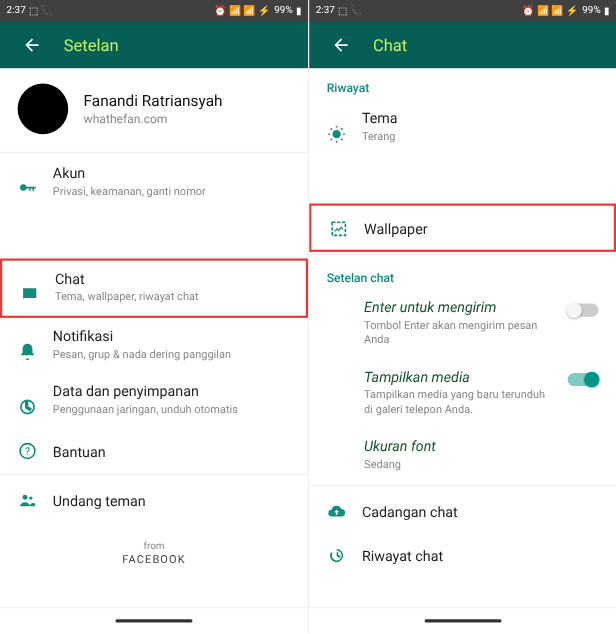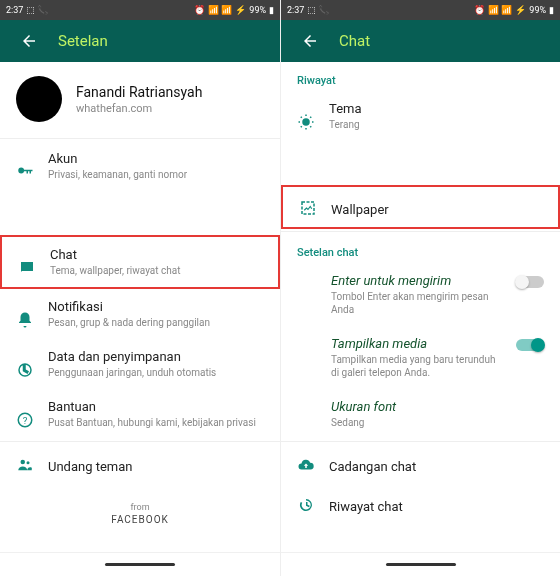--- a/index.html
+++ b/index.html
@@ -108,21 +108,20 @@
       </div>
     </div>
 
     <div class="list-item">
       <svg class="list-icon" viewBox="0 0 24 24">
           <circle cx="12" cy="12" r="9" fill="none" stroke="#128c7e" stroke-width="2"></circle>
           <text x="12" y="17" text-anchor="middle" font-size="13" fill="#128c7e">?</text>
         </svg>
       <div class="list-text">
         <div class="title">Bantuan</div>
-        <div class="subtitle">Pusat Bantuan, hubungi kami, kebijakan privasi</div>
       </div>
     </div>
 
     <div class="divider"></div>
 
     <div class="list-item">
       <svg class="list-icon" viewBox="0 0 24 24">
           <circle cx="9" cy="8" r="3"></circle>
           <circle cx="16" cy="9" r="2"></circle>
           <path d="M3 19c0-3 3-5 6-5s6 2 6 5H3zm12 0c0-2 1-4 4-4s2 2 2 4h-6z"></path>

